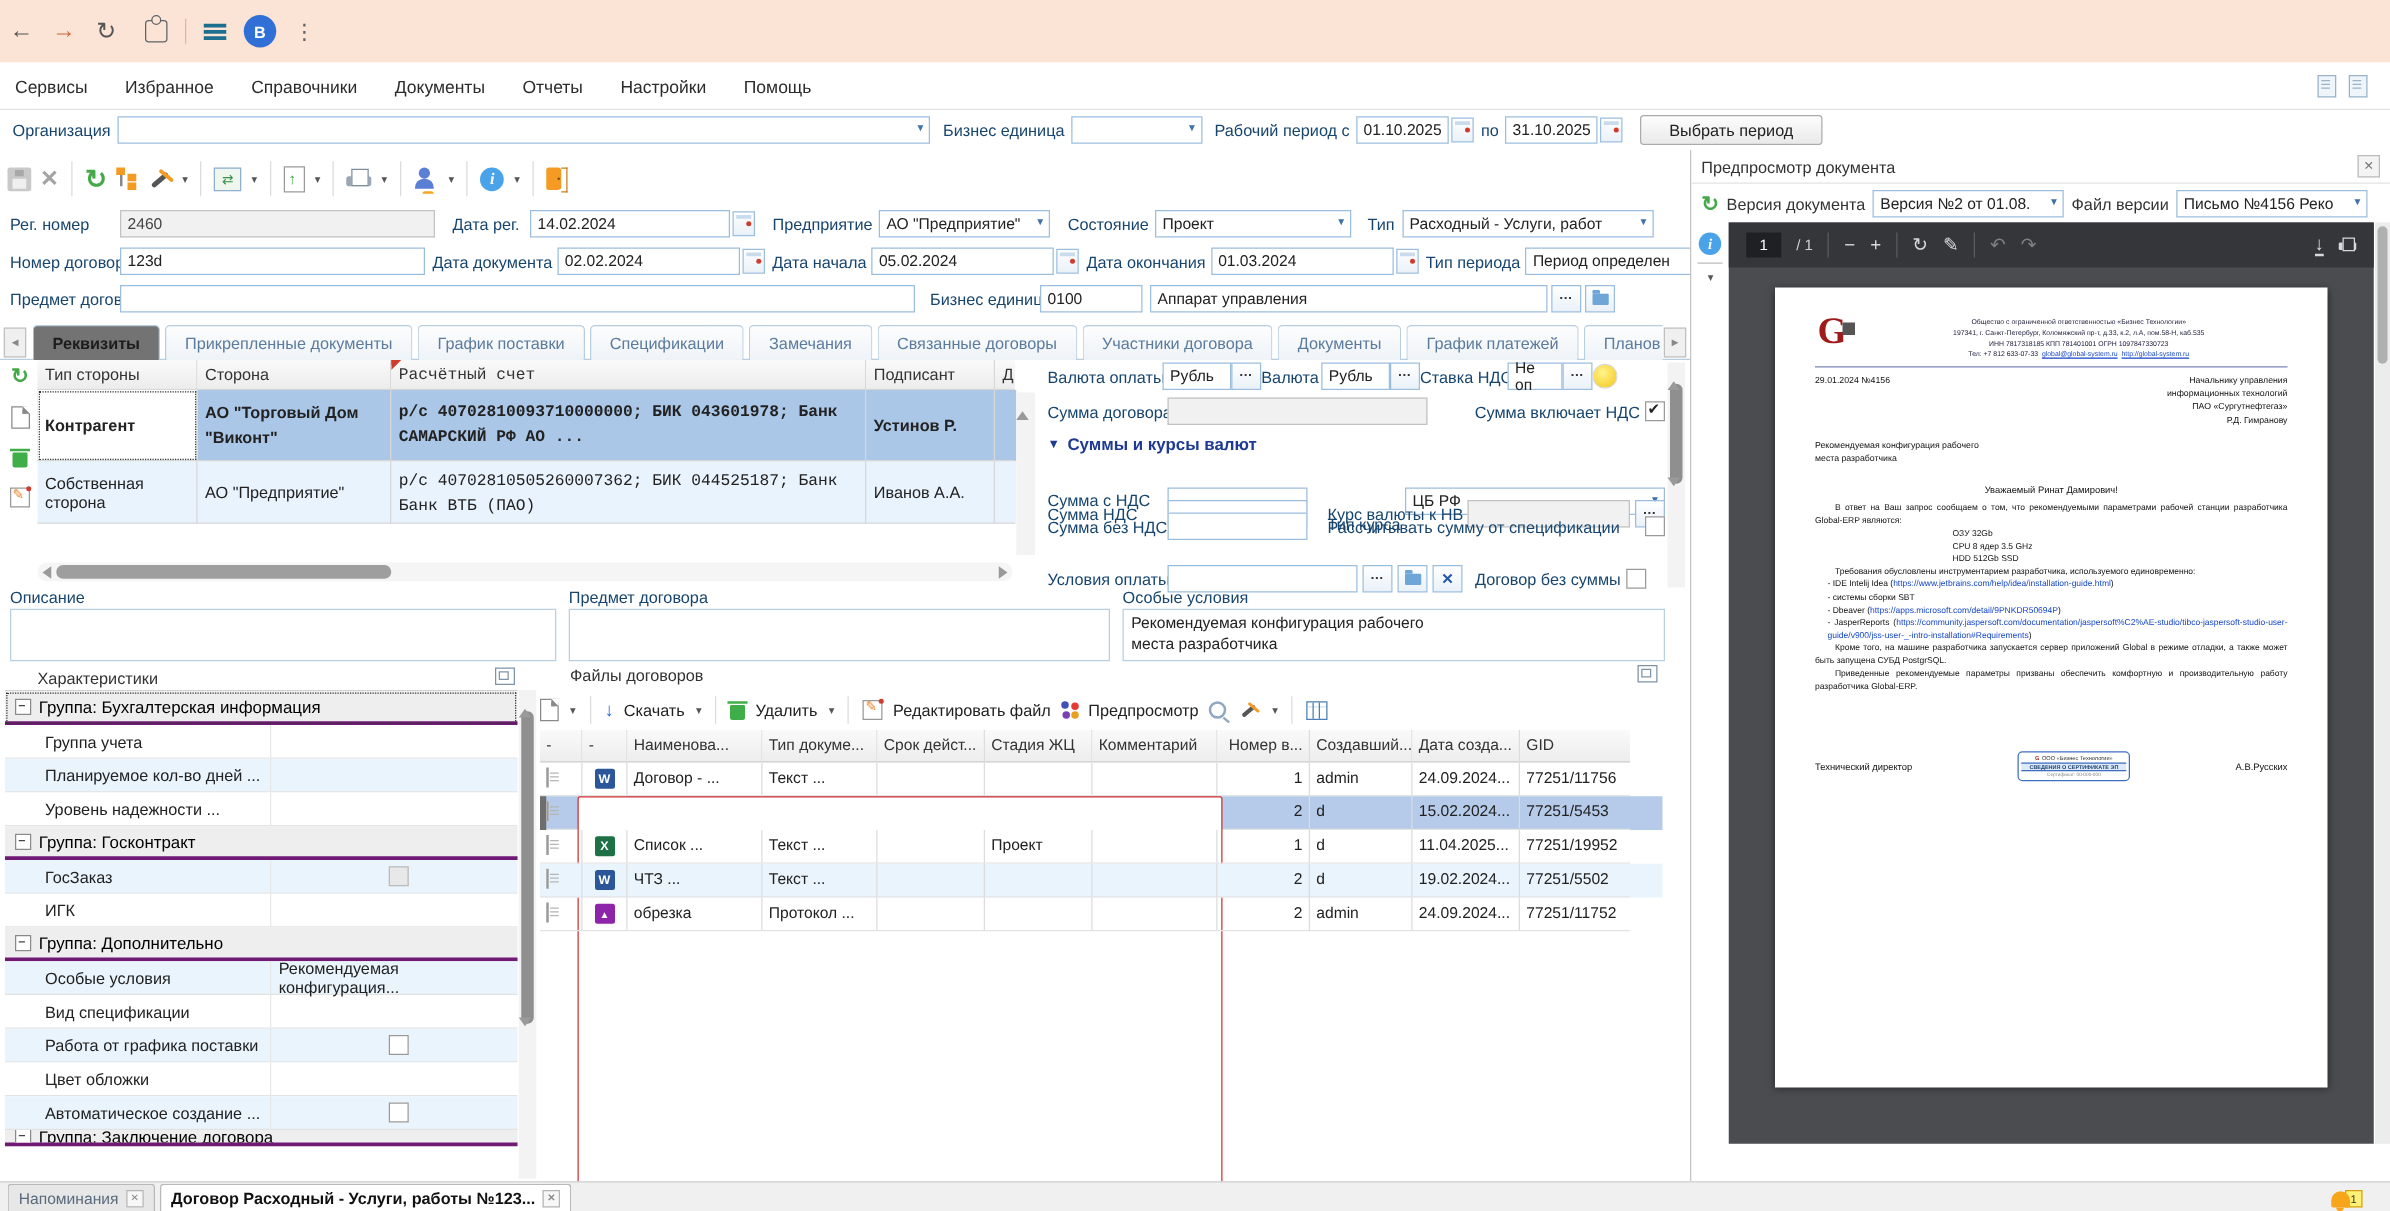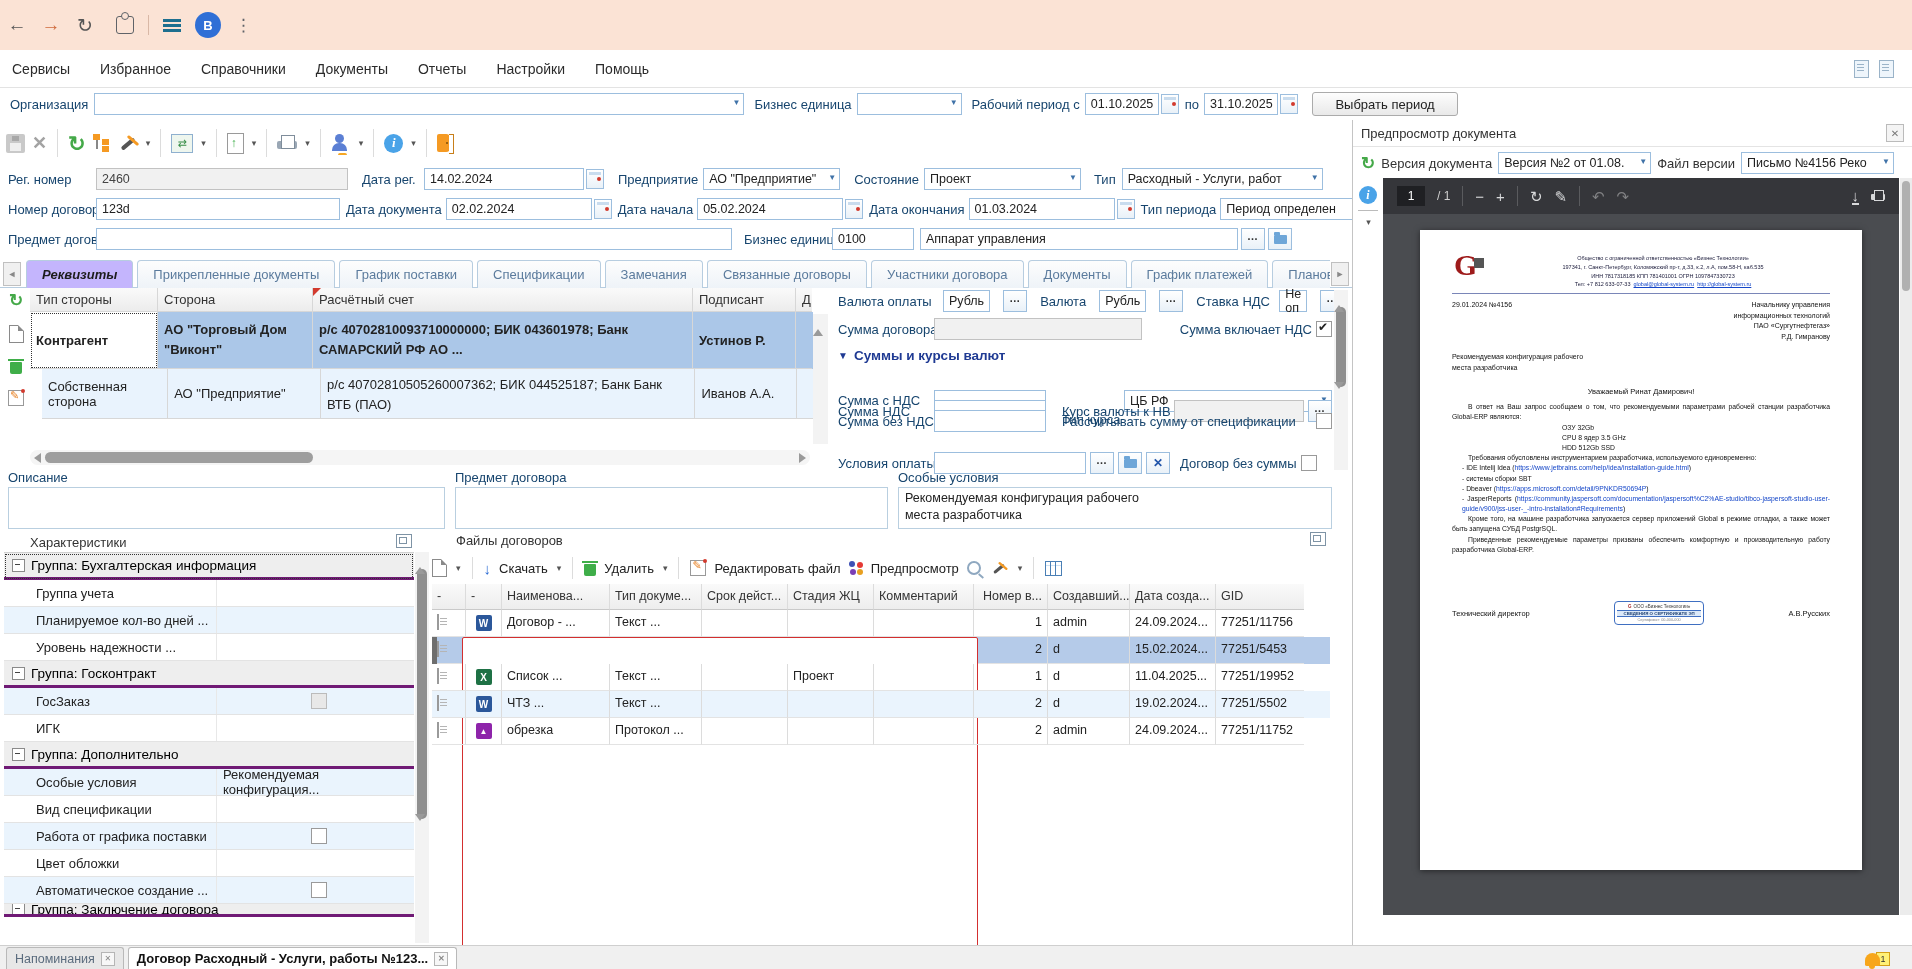--- a/index.html
+++ b/index.html
@@ -76,35 +76,35 @@
   .i-door{width:13px;height:18px;background:#f59a23;border-radius:2px 4px 4px 2px;position:relative;}
   .i-door::before{content:"";position:absolute;right:-4px;top:0;width:4px;height:18px;background:#fff;border:1px solid #c87f1a;border-left:none;}
   .i-door::after{content:"";position:absolute;right:2px;top:8px;width:2px;height:2px;border-radius:50%;background:#7a4d08;}
   
   .frow{position:absolute;left:8px;display:flex;align-items:center;height:22px;}
   
   .tabsrow{position:absolute;left:0;top:138px;width:1352px;height:30px;border-bottom:1px solid #b7cde0;box-sizing:border-box;}
   .tabscroll{position:absolute;width:16px;height:22px;top:4px;border:1px solid #c0c0c0;background:#f0f0f0;color:#888;font-size:9px;display:flex;align-items:center;justify-content:center;cursor:pointer;}
   .tabs{position:absolute;left:26px;top:2px;right:22px;display:flex;gap:4px;overflow:hidden;height:28px;}
   .tab{flex:none;padding:0 15px;display:flex;align-items:center;background:linear-gradient(#fdfdfd,#eef3f8);border:1px solid #b7cde0;border-bottom:none;border-radius:4px 4px 0 0;color:#5b7b9d;font-size:13px;white-space:nowrap;cursor:pointer;}
-  .tab.active{background:#c4b5fd;color:#1c1c1c;font-weight:bold;height:28px;box-sizing:border-box;font-style:italic;}
+  .tab.active{background:#737373;color:#1c1c1c;font-weight:bold;height:28px;box-sizing:border-box;}
   
   .sideicons{position:absolute;left:4px;top:172px;width:24px;display:flex;flex-direction:column;gap:16px;align-items:center;}
   .s-new{width:13px;height:16px;border:1px solid #8a8a8a;background:#fff;position:relative;}
   .s-new::before{content:"";position:absolute;right:-1px;top:-1px;border:3px solid #fff;border-left-color:#8a8a8a;border-bottom-color:#8a8a8a;}
   .s-trash{width:12px;height:12px;background:#3fae49;border-radius:1px 1px 2px 2px;position:relative;margin-top:3px;}
   .s-trash::before{content:"";position:absolute;left:-2px;top:-3px;width:16px;height:2px;background:#3fae49;}
   .s-edit{width:14px;height:14px;border:1px solid #999;background:#fff;position:relative;}
   .s-edit::after{content:"✎";position:absolute;left:1px;top:-2px;color:#e8862c;font-size:11px;}
   .s-edit::before{content:"";position:absolute;right:-2px;top:-2px;width:4px;height:4px;border-radius:50%;background:#d23a2e;}
   .ptable{position:absolute;left:30px;top:168px;width:783px;}
   .prow{display:flex;}
   .pcell{border-right:1px solid #d7d7d7;border-bottom:1px solid #d7d7d7;padding:3px 6px;box-sizing:border-box;overflow:hidden;}
   .phead .pcell{background:linear-gradient(#fafafa,#ececec);color:#333;height:24px;padding-top:4px;position:relative;}
-  .c0{width:128px;}.c1{width:155px;}.c2{width:380px;}.c3{width:103px;}.c4{width:16px;border-right:none;}
+  .c0{width:128px;}.c1{width:155px;}.c2{width:380px;font-family:Liberation Mono, monospace;}.c3{width:103px;}.c4{width:16px;border-right:none;}
   .rsel{background:#abc7e8;font-weight:bold;}
   .ralt{background:#e9f3fd;}
   .marker{position:absolute;left:0;top:0;border:4px solid transparent;border-left-color:#d23a2e;border-top-color:#d23a2e;}
   .focuscell{outline:1px dotted #333;outline-offset:-2px;background:#fff;}
   .pvscroll{position:absolute;left:813px;top:194px;width:15px;height:130px;background:#f3f3f3;}
   .pvscroll .sarr{margin:2px auto;}
   .sarr{width:0;height:0;border:5px solid transparent;}
   .sarr.up{border-bottom:7px solid #9a9a9a;border-top:none;}
   .sarr.dn{border-top:7px solid #9a9a9a;border-bottom:none;}
   .sarr.lf{border-right:7px solid #9a9a9a;border-left:none;}
@@ -374,38 +374,38 @@
         <div class="pcell c3">Подписант</div>
         <div class="pcell c4">Д</div>
       </div>
       <div class="prow rsel" style="height:57px;">
         <div class="pcell c0 focuscell" style="display:flex;align-items:center;">Контрагент</div>
         <div class="pcell c1" style="line-height:1.5;padding-top:8px;">АО "Торговый Дом "Виконт"</div>
         <div class="pcell c2" style="line-height:1.5;padding-top:8px;">р/с 40702810093710000000; БИК 043601978; Банк САМАРСКИЙ РФ АО ...</div>
         <div class="pcell c3" style="display:flex;align-items:center;">Устинов Р.</div>
         <div class="pcell c4"></div>
       </div>
-      <div class="prow ralt" style="height:50px;margin-left:12px;">
+      <div class="prow ralt" style="height:50px;">
         <div class="pcell c0" style="display:flex;align-items:center;">Собственная сторона</div>
         <div class="pcell c1" style="display:flex;align-items:center;">АО "Предприятие"</div>
         <div class="pcell c2" style="line-height:1.5;padding-top:6px;">р/с 40702810505260007362; БИК 044525187; Банк Банк ВТБ (ПАО)</div>
         <div class="pcell c3" style="display:flex;align-items:center;">Иванов А.А.</div>
         <div class="pcell c4"></div>
       </div>
     </div>
     <div class="pvscroll"><span class="sarr up"></span></div>
 
     <div class="hscroll" style="left:30px;top:330px;width:780px;">
       <span class="sarr lf" style="margin:0 4px;"></span>
       <div class="hthumb" style="width:268px;"></div>
       <span class="sarr rt" style="margin-left:auto;margin-right:4px;"></span>
     </div>
 
     <div class="curr">
-      <div class="crow" style="top:2px;gap:13px;">
+      <div class="crow" style="top:2px;gap:0;">
         <span class="lab" style="width:92px;">Валюта оплаты</span>
         <div class="fld" style="width:43px;">Рубль</div>
         <span class="dots"></span>
         <span class="lab" style="width:48px;">Валюта</span>
         <div class="fld" style="width:43px;">Рубль</div>
         <span class="dots"></span>
         <span class="lab" style="width:70px;">Ставка НДС</span>
         <div class="fld" style="width:32px;">Не оп</div>
         <span class="dots"></span>
         <span class="bulb"></span>

